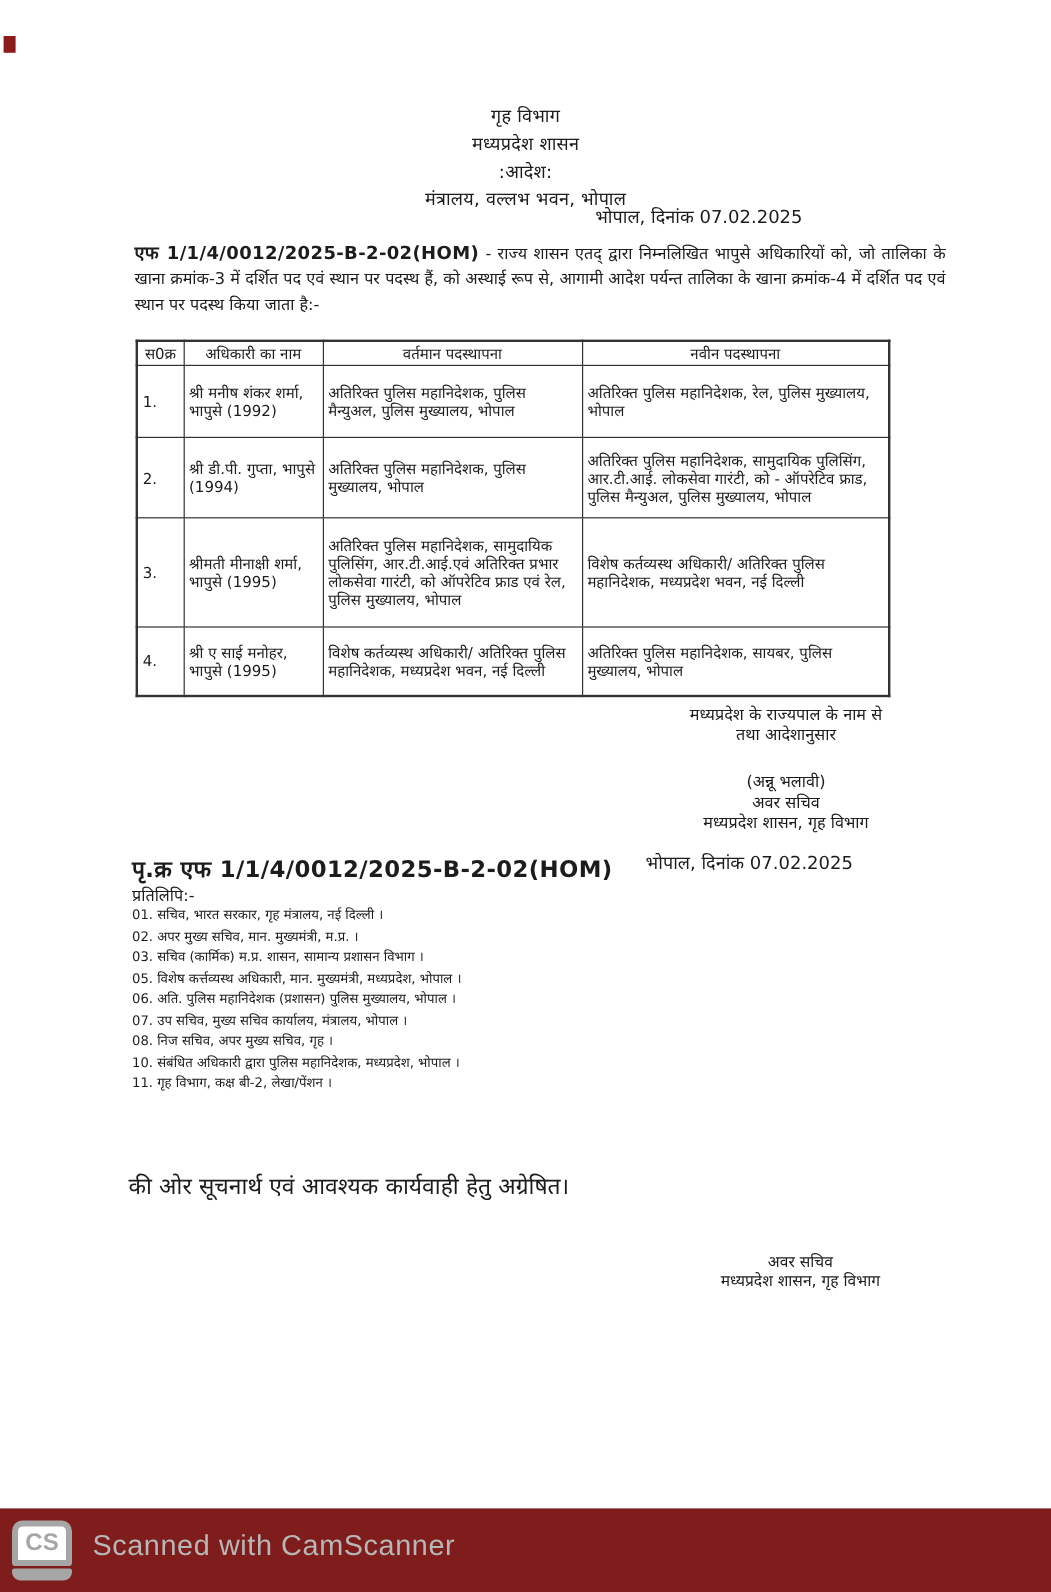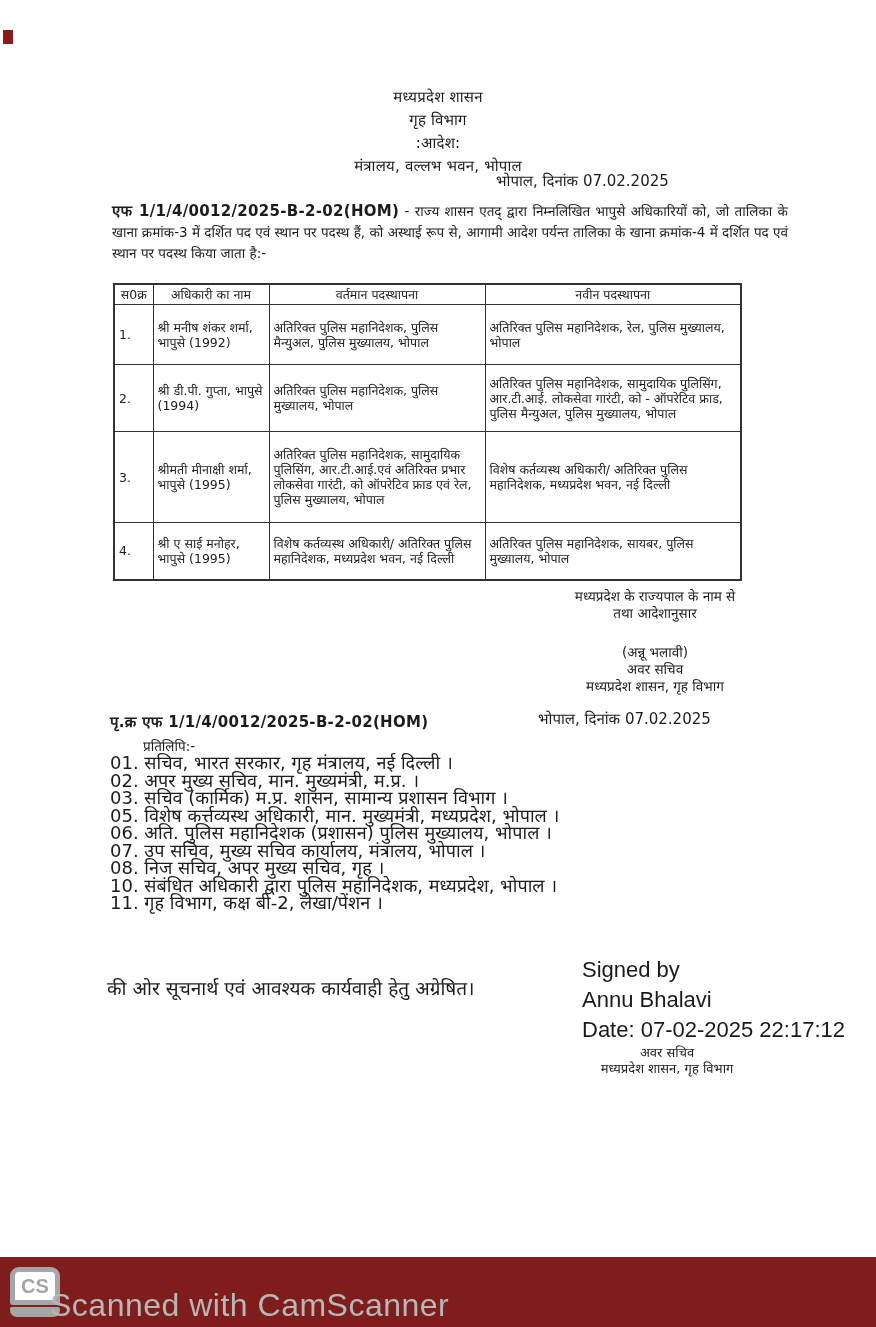--- a/index.html
+++ b/index.html
@@ -51,31 +51,31 @@
   tr.r1 { height: 60px; } tr.r2 { height: 67px; } tr.r3 { height: 91px; } tr.r4 { height: 57px; }
 
   .gov-sign {
     position: absolute; left: 534px; top: 588px; width: 242px;
     text-align: center; font-size: 13.5px; line-height: 17px;
   }
   .gov-sign .gap { height: 22px; }
 
   .endorse-ref {
     position: absolute; left: 110px; top: 711px;
-    font-weight: bold; font-size: 15px; letter-spacing: 0.3px;
+    font-weight: bold; font-size: 19px; letter-spacing: 0.3px;
   }
   .place-date-2 {
     position: absolute; left: 538px; top: 708px; font-size: 15px;
   }
   .copy-label {
-    position: absolute; left: 110px; top: 737px; font-size: 13.5px; margin-left: 33px;
+    position: absolute; left: 110px; top: 737px; font-size: 13.5px;
   }
   .copy-list {
     position: absolute; left: 110px; top: 754px;
-    list-style: none; font-size: 18px; line-height: 17.5px;
+    list-style: none; font-size: 11px; line-height: 17.5px;
   }
   .closing-line {
     position: absolute; left: 107px; top: 975px; font-size: 19px;
   }
 
   .digital-sign {
     position: absolute; left: 582px; top: 955px;
     font-family: "Liberation Sans", sans-serif;
     font-size: 22px; line-height: 30px; color: #1a1a1a;
   }
@@ -97,35 +97,35 @@
     display: flex; align-items: center; justify-content: center;
     font-family: "Liberation Sans", sans-serif;
     font-weight: bold; font-size: 20px; color: #a6a6a6;
     background: #ffffff;
   }
   .cs-base {
     width: 50px; height: 10px; margin-top: 2px;
     background: #a6a6a6; border-radius: 2px 2px 7px 7px;
   }
   .footer-text {
-    position: absolute; left: 50px; top: 18px;
+    position: absolute; left: 77px; top: 18px;
     font-family: "Liberation Sans", sans-serif;
-    font-size: 32px; color: #b7b7b7; letter-spacing: 0.5px; margin-top: 12px;
+    font-size: 24px; color: #b7b7b7; letter-spacing: 0.5px;
   }
 </style>
 </head>
 <body>
 
 <div class="page">
 
   <div class="red-mark"></div>
 
   <div class="doc-header">
+    <div>गृह विभाग</div>
     <div>मध्यप्रदेश शासन</div>
-    <div>गृह विभाग</div>
     <div>:आदेश:</div>
     <div>मंत्रालय, वल्लभ भवन, भोपाल</div>
   </div>
 
   <div class="place-date-1">भोपाल, दिनांक 07.02.2025</div>
 
   <div class="order-para">
     <b>एफ 1/1/4/0012/2025-B-2-02(HOM)</b>
     <span>- राज्य शासन एतद् द्वारा निम्नलिखित भापुसे अधिकारियों को, जो तालिका के खाना क्रमांक-3 में दर्शित पद एवं स्थान पर पदस्थ हैं, को अस्थाई रूप से, आगामी आदेश पर्यन्त तालिका के खाना क्रमांक-4 में दर्शित पद एवं स्थान पर पदस्थ किया जाता है:-</span>
   </div>
@@ -191,25 +191,20 @@
     <li>05. विशेष कर्त्तव्यस्थ अधिकारी, मान. मुख्यमंत्री, मध्यप्रदेश, भोपाल ।</li>
     <li>06. अति. पुलिस महानिदेशक (प्रशासन) पुलिस मुख्यालय, भोपाल ।</li>
     <li>07. उप सचिव, मुख्य सचिव कार्यालय, मंत्रालय, भोपाल ।</li>
     <li>08. निज सचिव, अपर मुख्य सचिव, गृह ।</li>
     <li>10. संबंधित अधिकारी द्वारा पुलिस महानिदेशक, मध्यप्रदेश, भोपाल ।</li>
     <li>11. गृह विभाग, कक्ष बी-2, लेखा/पेंशन ।</li>
   </ul>
 
   <div class="closing-line">की ओर सूचनार्थ एवं आवश्यक कार्यवाही हेतु अग्रेषित।</div>
 
-  <div class="digital-sign">
-    <div>Signed by</div>
-    <div>Annu Bhalavi</div>
-    <div>Date: 07-02-2025 22:17:12</div>
-  </div>
 
   <div class="digital-sign-hindi">
     <div>अवर सचिव</div>
     <div>मध्यप्रदेश शासन, गृह विभाग</div>
   </div>
 
   <div class="scan-footer">
     <div class="cs-logo">
       <div class="cs-box">CS</div>
       <div class="cs-base"></div>

